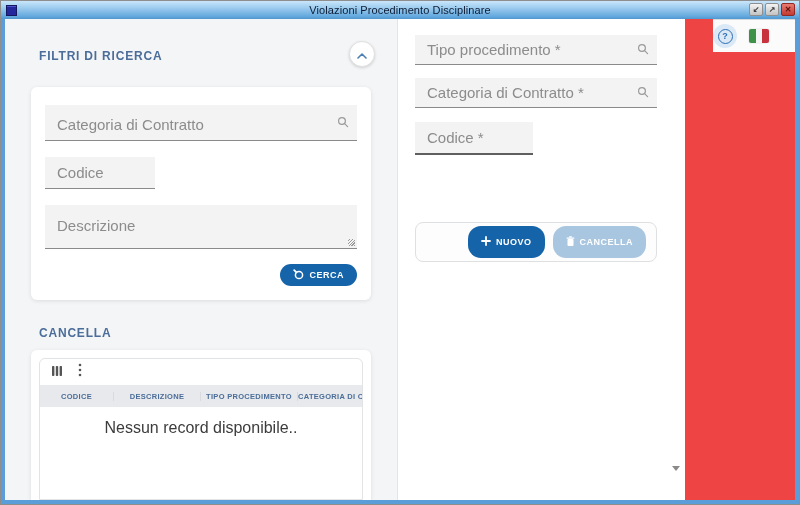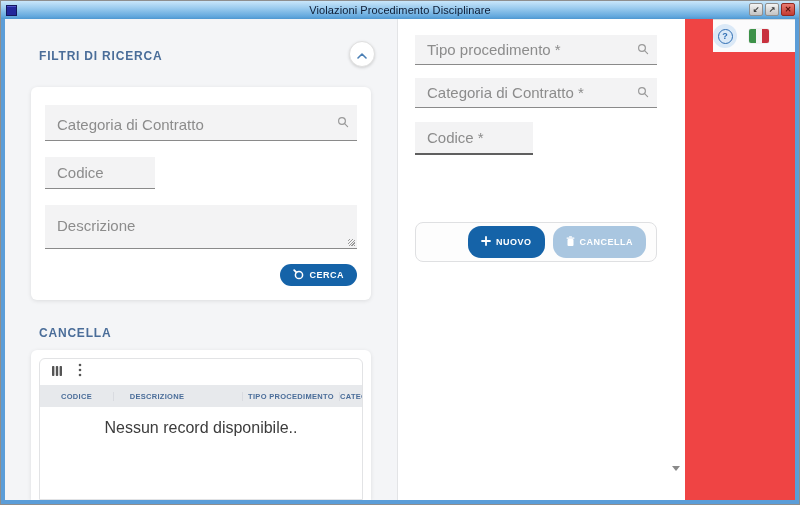--- a/index.html
+++ b/index.html
@@ -63,21 +63,21 @@
   .pill.disabled { background:#a9c6e0; cursor:default; }
 
   
   .grid-box { position:absolute; left:8px; right:8px; top:8px; bottom:0; border:1px solid #e2e3e5;
               border-radius:6px 6px 0 0; display:flex; flex-direction:column; overflow:hidden; background:#fff; }
   .grid-toolbar { height:26px; display:flex; align-items:center; gap:15px; padding-left:11px; }
   .grid-header { display:flex; background:#e7e9ec; height:22px; align-items:center; }
   .grid-header .cell { font-size:7.5px; font-weight:700; color:#4a6d99; letter-spacing:.3px;
                        text-align:center; overflow:hidden; white-space:nowrap; }
   .cell.c1 { width:73px; } .cell.c2 { width:87px; border-left:1px solid #d9dbe0; }
-  .cell.c3 { width:97px; border-left:1px solid #d9dbe0;margin-left:42px; } .cell.c4 { flex:1; border-left:1px solid #d9dbe0; }
+  .cell.c3 { width:97px; border-left:1px solid #d9dbe0; } .cell.c4 { flex:1; border-left:1px solid #d9dbe0; }
   .grid-body { flex:1; background:#fff; text-align:center; padding-top:12px; font-size:16px; color:#3c3c3c; }
 
   
   .right-panel { flex:1; background:#fff; position:relative; }
   .rp-field { position:absolute; left:17px; right:28px; }
   .rf1 { top:16px; height:30px; }
   .rf2 { top:59px; height:30px; }
   .rf3 { top:103px; height:33px; width:118px; right:auto; border-bottom:2px solid #5f5f5f; }
   .rf4 { top:151px; height:44px; }
   .action-bar { position:absolute; left:17px; right:28px; top:203px; height:40px; border:1px solid #dfe0e2;

